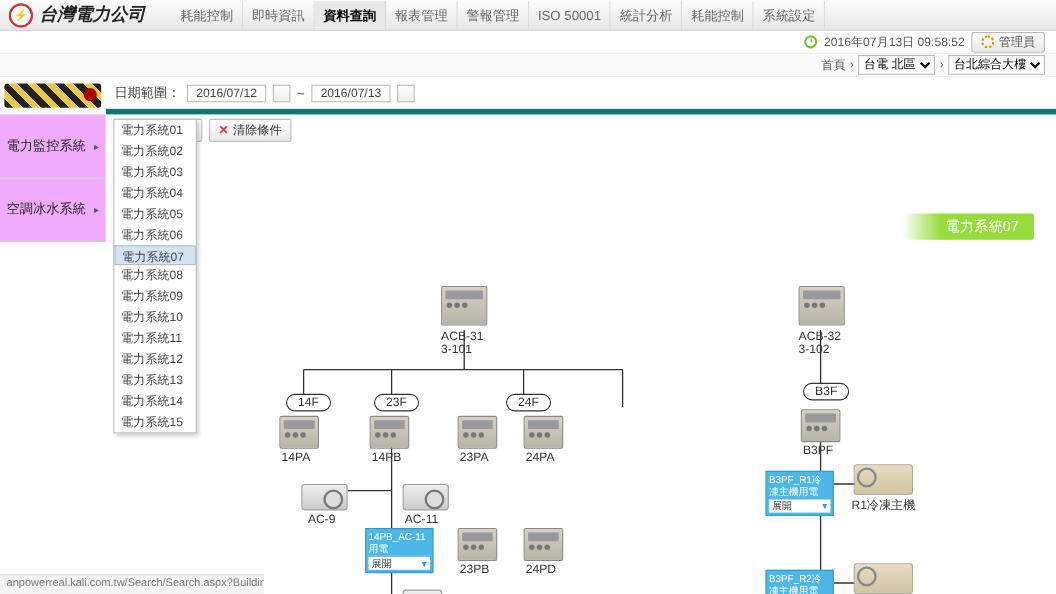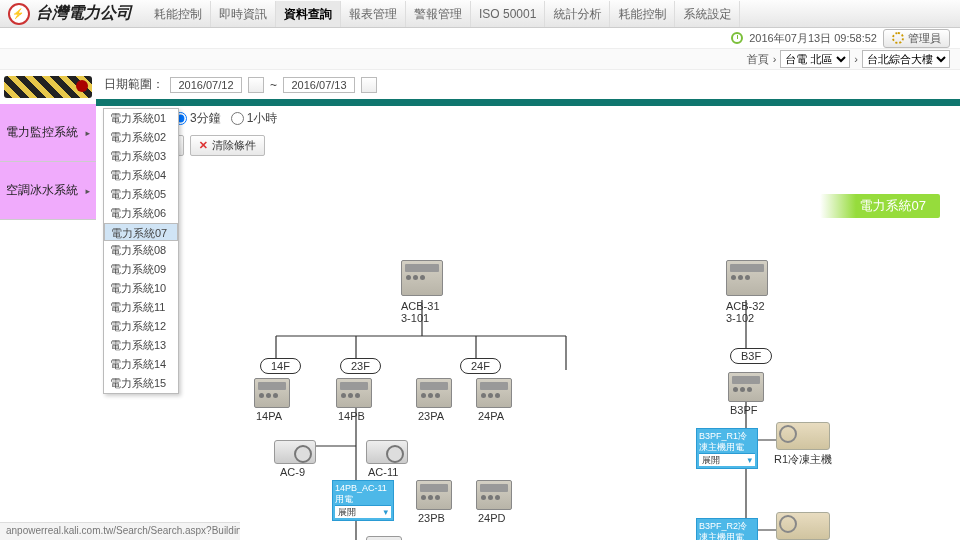--- a/index.html
+++ b/index.html
@@ -1,38 +1,38 @@
 <!DOCTYPE html>
 <html><head>
 <meta charset="utf-8">
 <style>
 *{box-sizing:border-box;margin:0;padding:0;font-family:"Microsoft JhengHei",Arial,sans-serif}
 body{background:#fff;font-size:12px;color:#333;width:960px;height:540px;overflow:hidden;position:relative}
 .topbar{height:28px;background:linear-gradient(#fdfdfd,#e6e6e6);border-bottom:1px solid #ccc;display:flex;align-items:center;padding:0 8px}
 .logo{width:22px;height:22px;border-radius:50%;border:2px solid #c33;background:#fff;display:inline-flex;align-items:center;justify-content:center;color:#06c;font-size:10px;margin-right:6px}
-.company{font-size:16px;font-style:italic;font-weight:bold;color:#222;margin-right:14px}
+.company{font-size:16px;font-style:italic;font-weight:bold;color:#222;margin-right:24px}
 .navmenu{display:flex}
 .navmenu a{padding:0 8px;height:26px;line-height:26px;color:#666;font-size:12px;text-decoration:none;border-right:1px solid #ddd}
 .navmenu a.active{background:#e8e8e8;color:#000;font-weight:bold}
 .topright{margin-left:auto;display:flex;align-items:center;gap:8px}
 .sel{font-size:11px;border:1px solid #bbb;background:#fff;height:18px}
 .iconbtn{width:18px;height:18px;border:1px solid #aaa;border-radius:3px;background:linear-gradient(#fff,#ddd);display:inline-flex;align-items:center;justify-content:center;font-size:10px}
 .subbar{height:20px;display:flex;align-items:center;justify-content:flex-end;padding:0 10px;gap:6px;color:#555;font-size:11px}
 .clock{width:12px;height:12px;border:2px solid #7bbf3a;border-radius:50%;display:inline-block;position:relative}
 .clock:after{content:"";position:absolute;left:4px;top:1px;width:1px;height:4px;background:#7bbf3a}
 .crumb{height:22px;display:flex;align-items:center;justify-content:flex-end;padding:0 10px;gap:4px;font-size:11px;color:#555;border-top:1px solid #eee;border-bottom:1px solid #eee;background:#fafafa}
 .main{display:flex;height:470px}
 .sidebar{width:96px;background:#fff;padding-top:4px}
 .alarm{height:22px;margin:2px 4px 6px;border-radius:3px;background:repeating-linear-gradient(45deg,#222,#222 6px,#e8c84a 6px,#e8c84a 12px);position:relative}
 .alarm:after{content:"";position:absolute;right:4px;top:4px;width:12px;height:12px;border-radius:50%;background:#a00}
 .sidecat{background:#e9e9e9;padding:3px 6px;font-size:11px;color:#555;border-bottom:1px solid #ddd}
 .sideitem{background:#f0abfc;padding:20px 6px;font-size:12px;color:#222;border-bottom:1px solid #ccc;display:flex;justify-content:space-between;align-items:center}
 .sideitem .arr{font-size:9px;color:#555}
 .content{flex:1;position:relative;overflow:hidden}
-.filterbar{padding:6px 8px;display:flex;align-items:center;gap:6px;font-size:12px;color:#444;border-bottom:7px solid #0f766e}
+.filterbar{padding:6px 8px;display:flex;align-items:center;gap:6px;font-size:12px;color:#444;border-bottom:5px solid #0f766e}
 .datebox{border:1px solid #bbb;background:#fff;padding:1px 4px;font-size:11px;width:72px;display:inline-block;text-align:center}
 .calicon{width:16px;height:16px;border:1px solid #bbb;background:linear-gradient(#fff,#eee);display:inline-block}
 .filterbar2{padding:4px 8px;display:flex;align-items:center;gap:10px;font-size:12px;color:#444}
 .radiow{display:inline-flex;align-items:center;gap:3px}
 .radiow input{margin:0}
 .btnrow{padding:4px 8px;display:flex;gap:6px}
 .tbtn{border:1px solid #bbb;background:linear-gradient(#fff,#e8e8e8);padding:2px 8px;font-size:11px;border-radius:2px;display:inline-flex;align-items:center;gap:4px;cursor:pointer}
 .tbtn .q{color:#888}
 .tbtn .x{color:#d33;font-weight:bold}
 .dropdown{position:absolute;left:103px;top:108px;width:76px;background:#fff;border:1px solid #bbb;box-shadow:2px 2px 4px rgba(0,0,0,.2);z-index:50}
@@ -108,31 +108,20 @@
 
   <div class="content">
     <div class="filterbar">
       <span>日期範圍：</span>
       <span class="datebox">2016/07/12</span>
       <span class="calicon"></span>
       <span>~</span>
       <span class="datebox">2016/07/13</span>
       <span class="calicon"></span>
     </div>
-    <div class="filterbar2">
-      <span>資料間隔：</span>
-      <label class="radiow">
-          <input type="radio" checked="" style="">
-          <span>3分鐘</span>
-        </label>
-      <label class="radiow">
-          <input type="radio" style="">
-          <span>1小時</span>
-        </label>
-    </div>
     <div class="btnrow">
       <span class="tbtn">
           <span class="q">🔍</span>
           <span>繪製圖表</span>
         </span>
       <span class="tbtn">
           <span class="x">✕</span>
           <span>清除條件</span>
         </span>
     </div>

